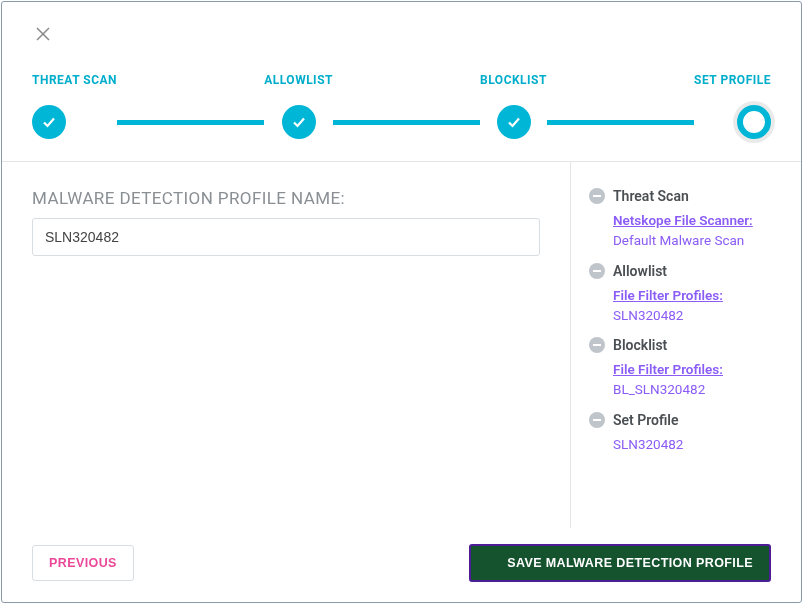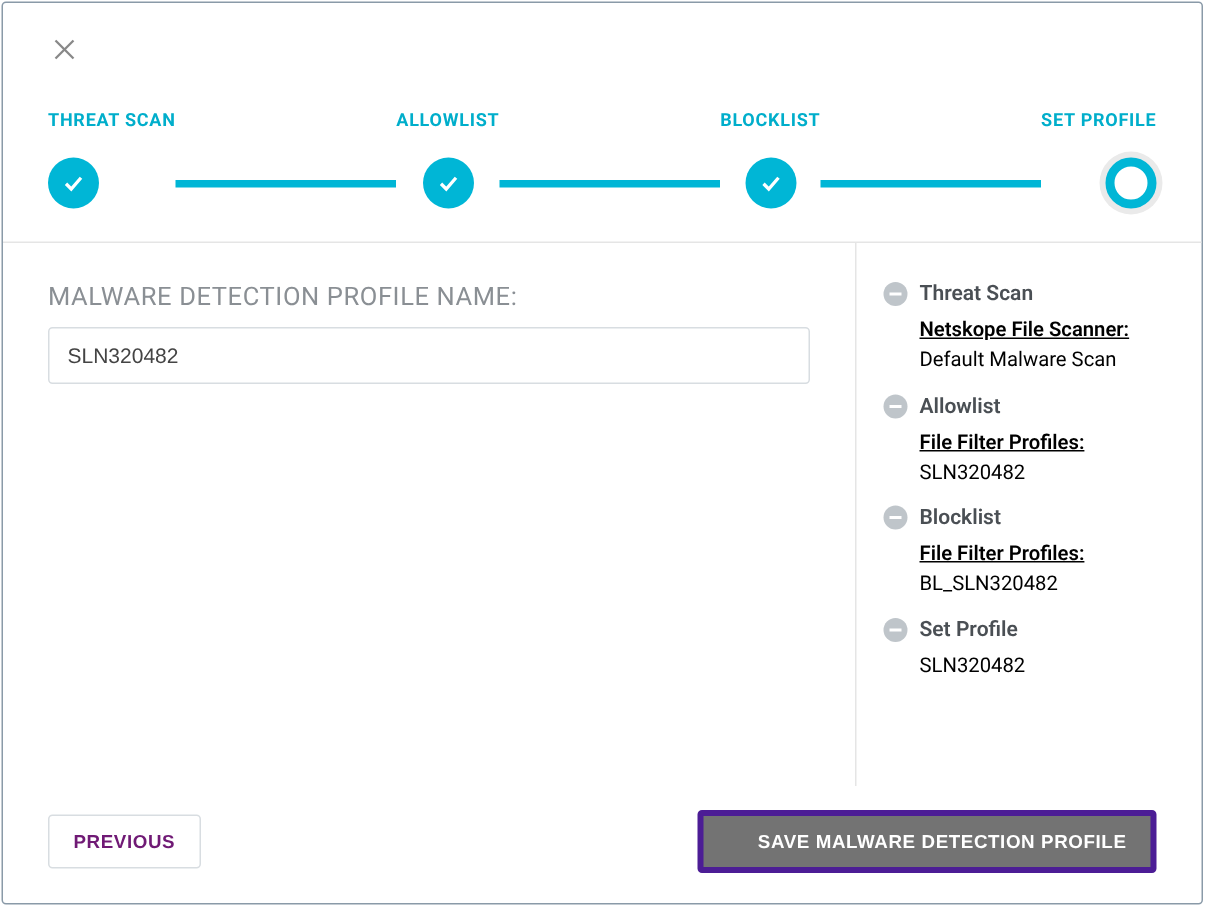--- a/index.html
+++ b/index.html
@@ -165,21 +165,21 @@
       background: #fff;
     }
     .overview-item-title {
       font-size: 14px;
       font-weight: 600;
       color: #4a4f54;
     }
     .overview-item-body {
       padding-left: 24px;
       font-size: 13.5px;
-      color: #000000;
+      color: #8b5cf6;
       line-height: 1.5;
     }
     .underlined {
       text-decoration: underline;
       font-weight: 600;
     }
     .modal-footer {
       display: flex;
       justify-content: space-between;
       align-items: center;
@@ -189,25 +189,25 @@
       padding: 10px 16px;
       font-size: 12.5px;
       font-weight: 700;
       border-radius: 3px;
       cursor: pointer;
       letter-spacing: 0.4px;
     }
     .btn-secondary {
       background: #fff;
       border: 1px solid #d8dde1;
-      color: #701a75;
+      color: #ec4899;
     }
     .btn-primary {
-      background: #737373;
-      border: 4px solid #4c1d95;
+      background: #14532d;
+      border: 2px solid #4c1d95;
       color: #fff;
       padding-left: 36px;
     }
   </style>
 </head>
 <body>
 
 <div class="modal">
 
   <div class="modal-header">

